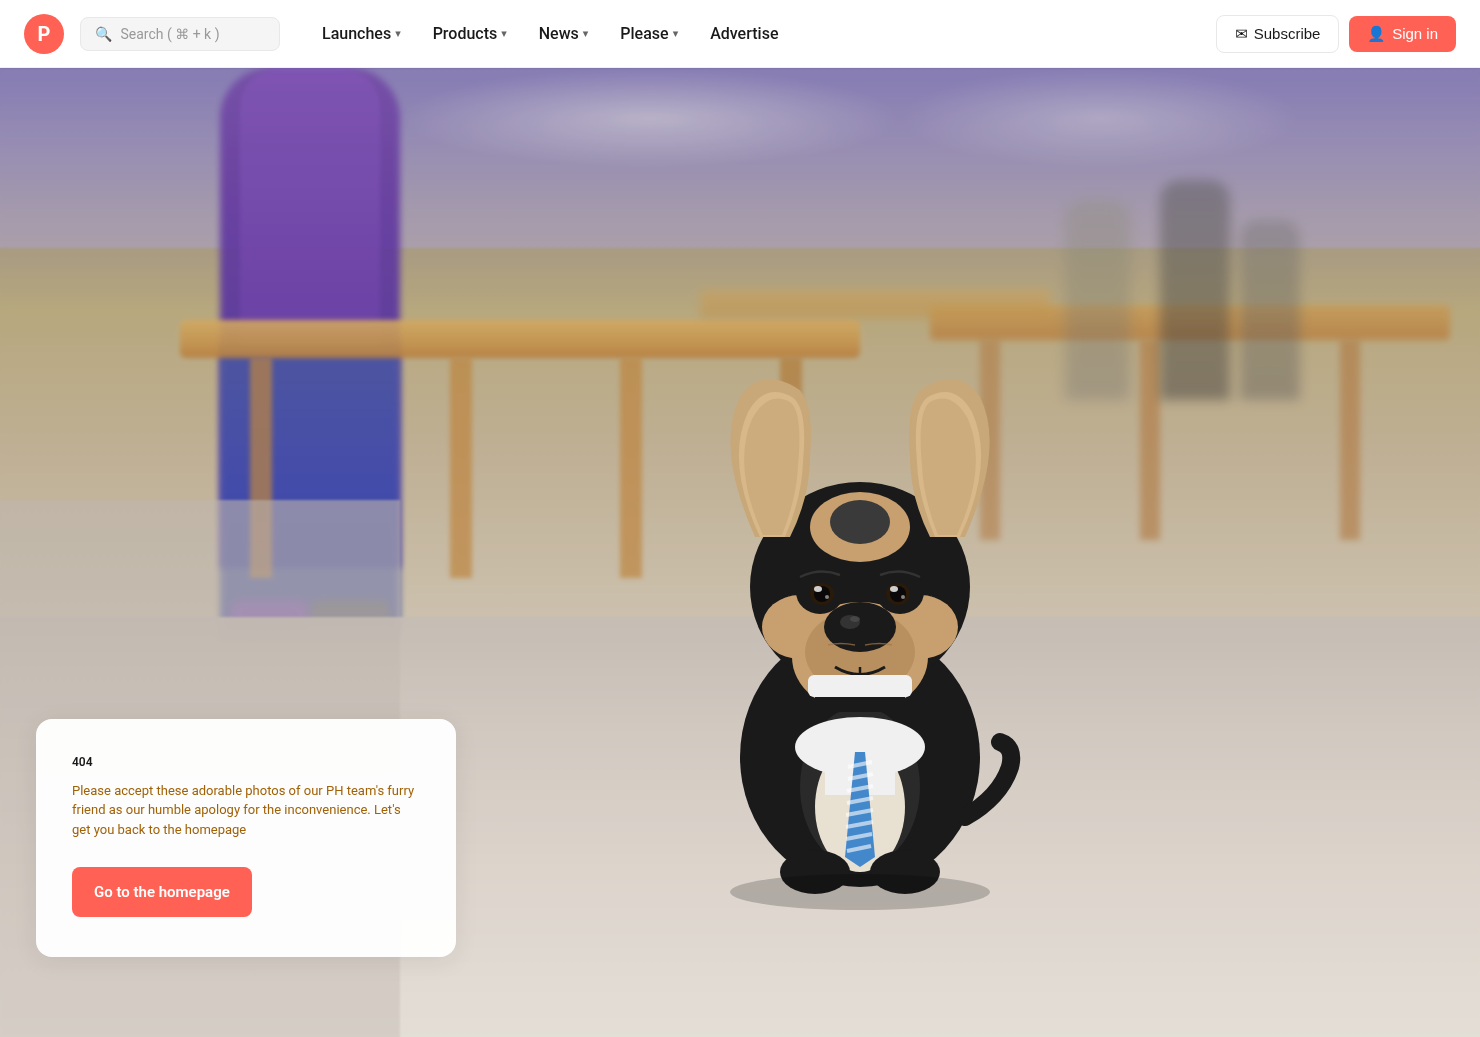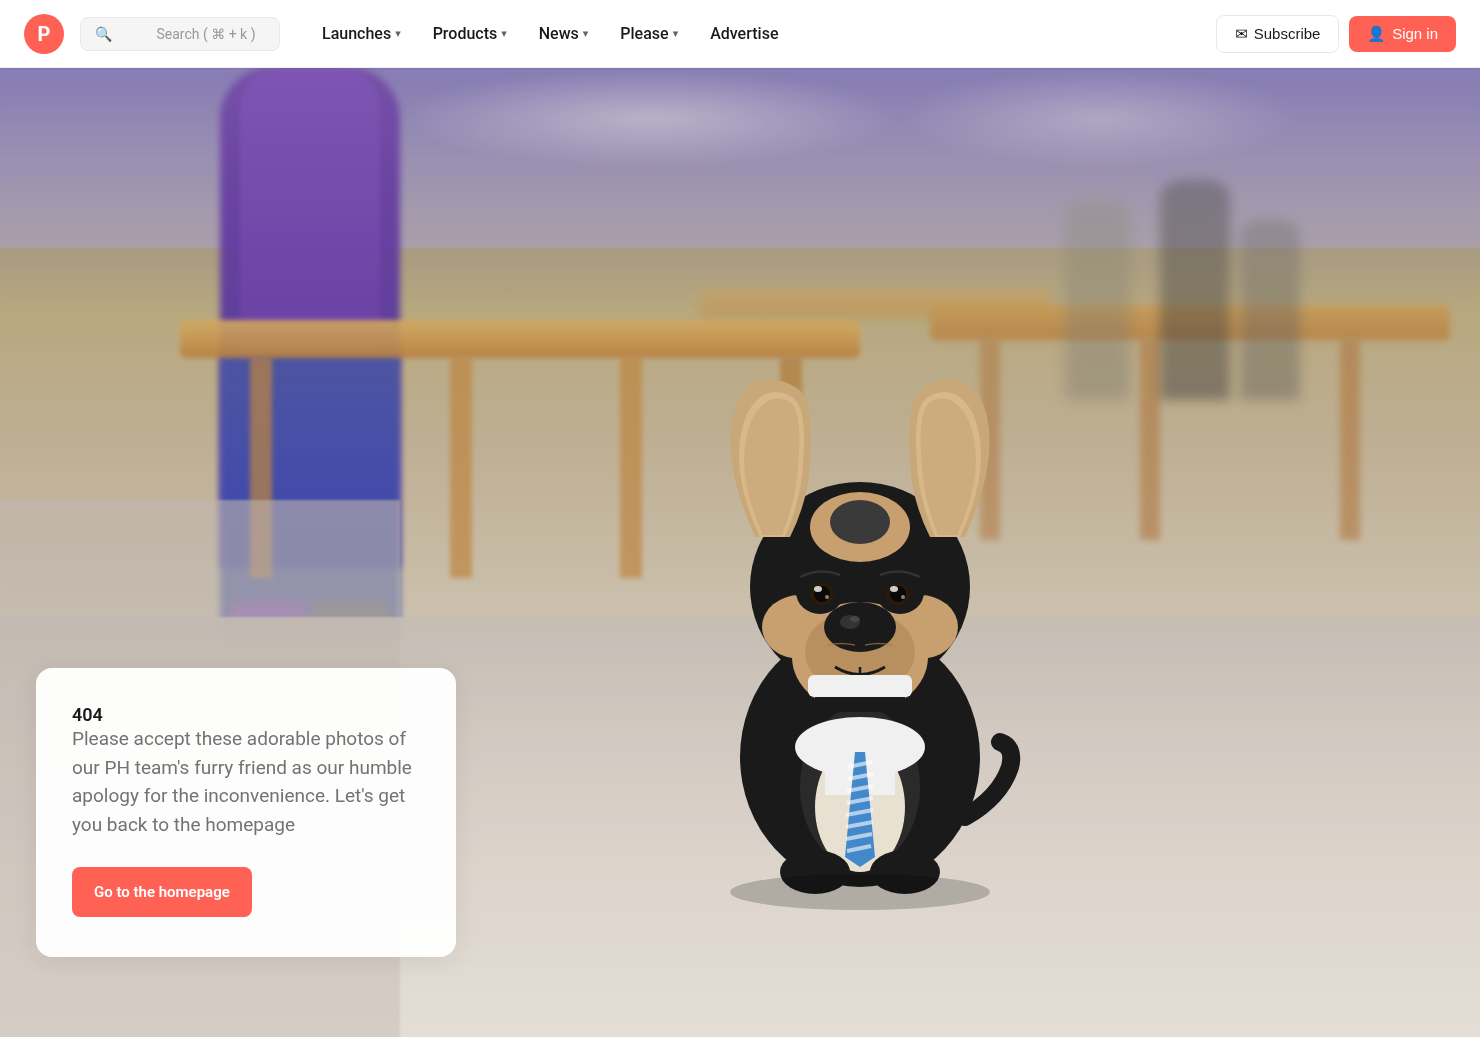--- a/index.html
+++ b/index.html
@@ -61,21 +61,20 @@
     }
 
     .nav-search-icon {
       color: #999;
       font-size: 14px;
     }
 
     .nav-search-text {
       color: #999;
       font-size: 14px;
-      margin-left: 36px;
     }
 
     .nav-links {
       display: flex;
       align-items: flex-end;
       gap: 4px;
       margin-left: 20px;
       flex: 1;
     }
 
@@ -167,36 +166,37 @@
       left: 36px;
       width: 420px;
       background: rgba(255, 255, 255, 0.97);
       border-radius: 16px;
       padding: 36px 36px 40px;
       z-index: 50;
       box-shadow: 0 4px 24px rgba(0,0,0,0.08);
     }
 
     .error-code {
-      font-size: 18px;
+      font-size: 12px;
       font-weight: 600;
       color: #1a1a1a;
+      margin-bottom: 12px;
     }
 
     .error-title {
       font-size: 32px;
       font-weight: 700;
       color: #1a1a1a;
       line-height: 1.25;
       margin-bottom: 16px;
     }
 
     .error-description {
-      font-size: 19px;
-      color: #737373;
+      font-size: 13px;
+      color: #a16207;
       line-height: 1.5;
       margin-bottom: 28px;
     }
 
     .btn-homepage {
       display: inline-block;
       padding: 16px 22px;
       background: #ff6154;
       color: #fff;
       border: none;

